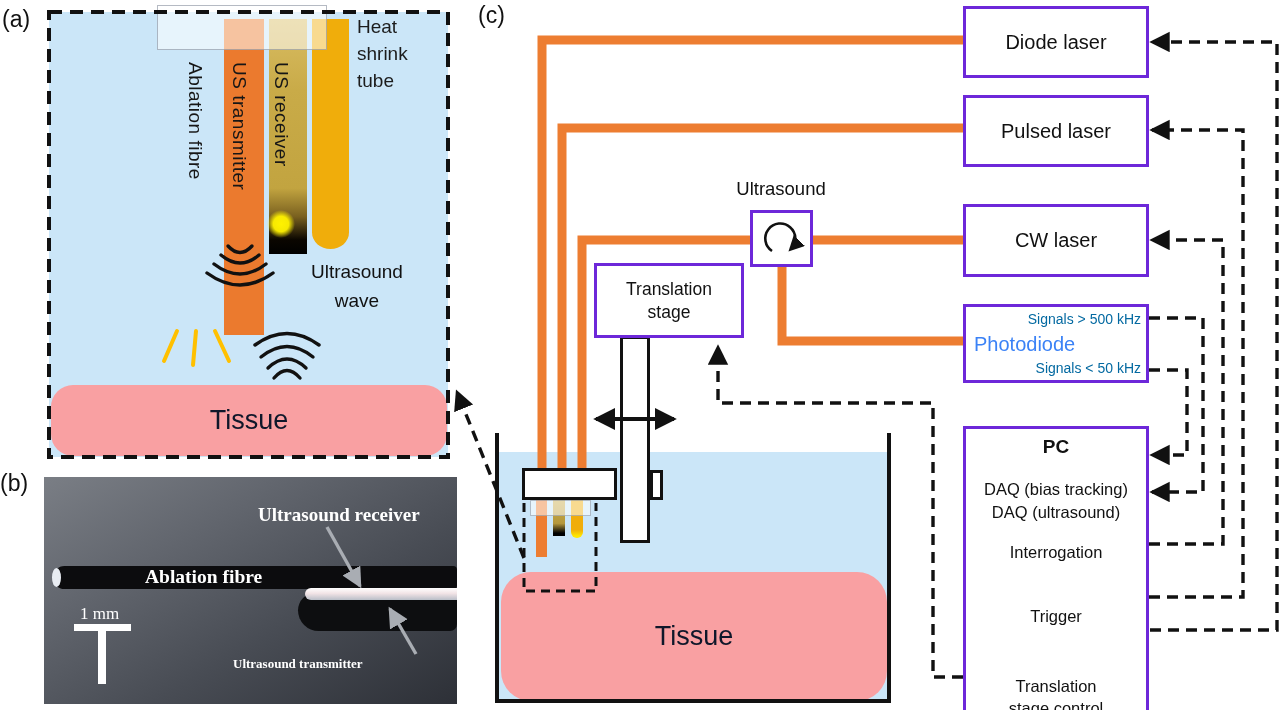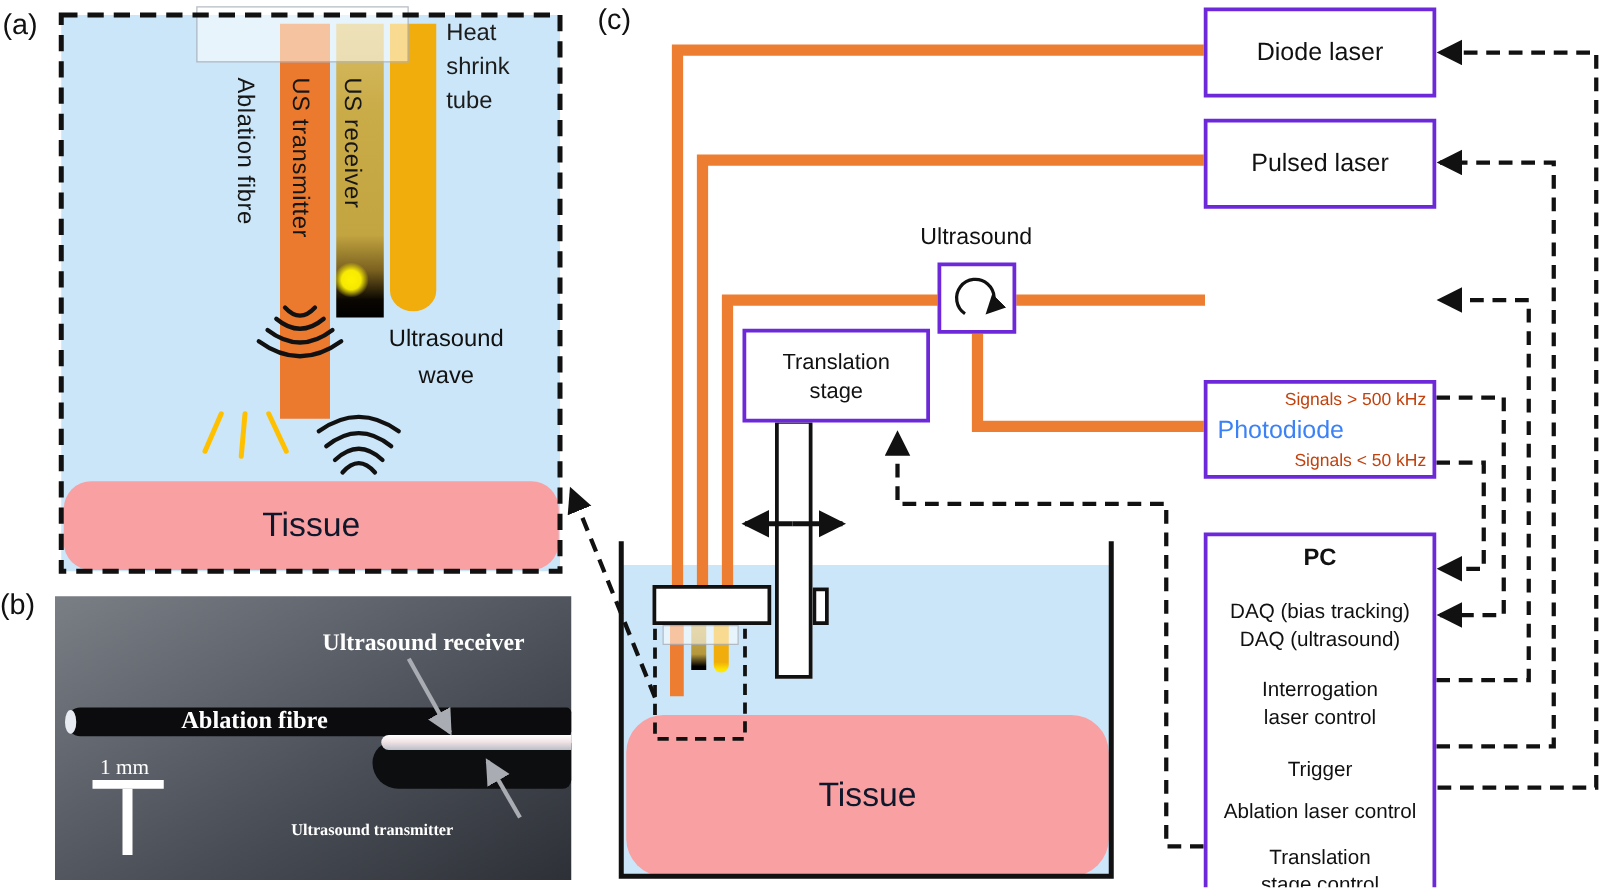--- a/index.html
+++ b/index.html
@@ -41,21 +41,21 @@
   .cbox{position:absolute;background:#fff;border:3px solid #6d28d9;box-sizing:border-box;z-index:10;
      display:flex;align-items:center;justify-content:center;text-align:center;}
   .cbox-label{font-size:20px;color:#111;}
   .box-diode{left:963px;top:6px;width:186px;height:72px;}
   .box-pulsed{left:963px;top:95px;width:186px;height:72px;}
   .box-cw{left:963px;top:204px;width:186px;height:73px;}
   .box-photodiode{left:963px;top:304px;width:186px;height:79px;display:block;}
   .box-pc{left:963px;top:426px;width:186px;height:374px;display:block;}
   .box-tstage{left:594px;top:263px;width:150px;height:75px;flex-direction:column;}
   .box-circ{left:750px;top:210px;width:63px;height:57px;}
-  .pd-small{position:absolute;right:5px;font-size:14px;line-height:16px;color:#c2410c;}
+  .pd-small{position:absolute;right:5px;font-size:14px;line-height:16px;color:#0369a1;}
   .pd-name{position:absolute;left:8px;top:26px;font-size:20px;color:#3b82f6;}
   .pc-row{position:absolute;left:0;width:100%;text-align:center;font-size:16.5px;line-height:22px;color:#111;}
   .pc-title{font-weight:bold;font-size:19px;}
   .ts-line{font-size:17.5px;line-height:23px;color:#111;}
   .circ-label{font-size:18.5px;text-align:center;color:#111;}
   .holder{position:absolute;background:#fff;border:3px solid #111;box-sizing:border-box;z-index:8;}
   .probe-bar{position:absolute;z-index:6;}
   .mini-band{left:530px;top:500px;width:59px;height:14px;background:rgba(255,255,255,0.55);
      border:1px solid rgba(120,130,145,0.5);z-index:7;}
   .svg-main{left:0;top:0;z-index:5;pointer-events:none;}
@@ -192,37 +192,38 @@
   <div class="holder" style="left:620px;top:336px;width:30px;height:207px;"></div>
   <div class="holder" style="left:522px;top:468px;width:95px;height:32px;"></div>
   <div class="holder" style="left:650px;top:470px;width:13px;height:30px;"></div>
 
   <div class="cbox box-diode">
     <span class="cbox-label">Diode laser</span>
   </div>
   <div class="cbox box-pulsed">
     <span class="cbox-label">Pulsed laser</span>
   </div>
+  <div class="cbox box-cw">
+    <span class="cbox-label">CW laser</span>
+  </div>
 
   <div class="cbox box-photodiode">
     <div class="pd-small" style="top:4px;">Signals &gt; 500 kHz</div>
     <div class="pd-name">Photodiode</div>
     <div class="pd-small" style="bottom:4px;">Signals &lt; 50 kHz</div>
   </div>
 
   <div class="cbox box-pc">
     <div class="pc-row pc-title" style="top:7px;">PC</div>
     <div class="pc-row" style="top:34px;margin-top:15px;">DAQ (bias tracking)</div>
     <div class="pc-row" style="top:72px;">DAQ (ultrasound)</div>
     <div class="pc-row" style="top:112px;">
       <div>Interrogation</div>
-      <div>laser control</div>
     </div>
     <div class="pc-row" style="top:176px;">Trigger</div>
-    <div class="pc-row" style="top:209px;">Ablation laser control</div>
     <div class="pc-row" style="top:246px;">
       <div>Translation</div>
       <div>stage control</div>
     </div>
   </div>
 
   <div class="cbox box-tstage">
     <div class="ts-line">Translation</div>
     <div class="ts-line">stage</div>
   </div>

